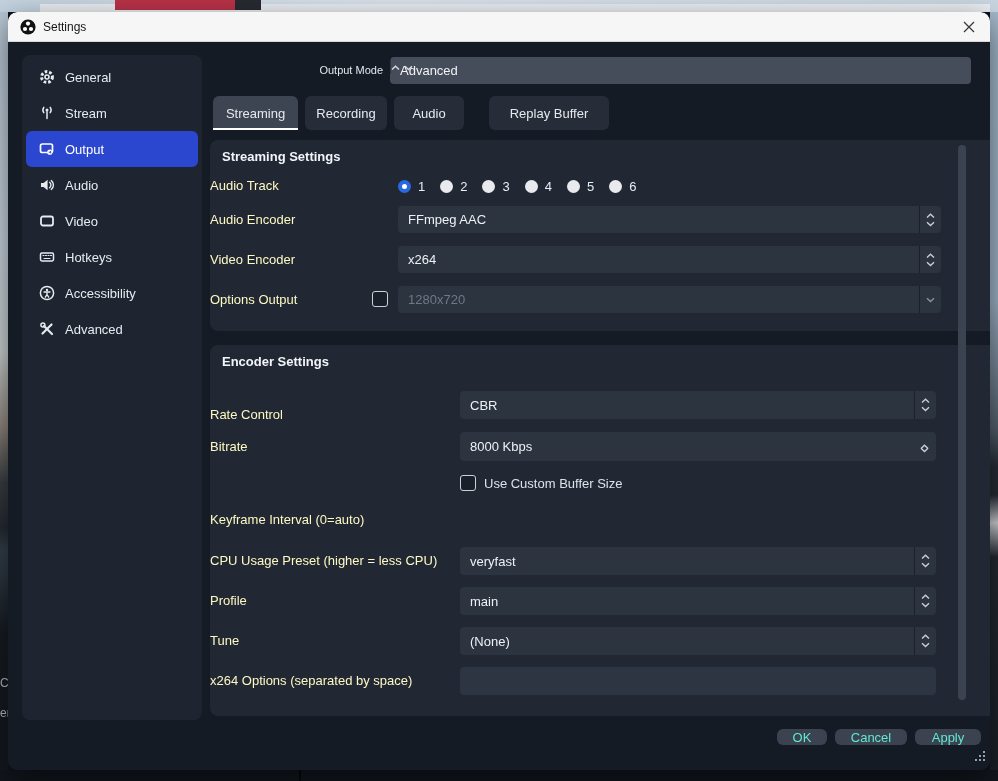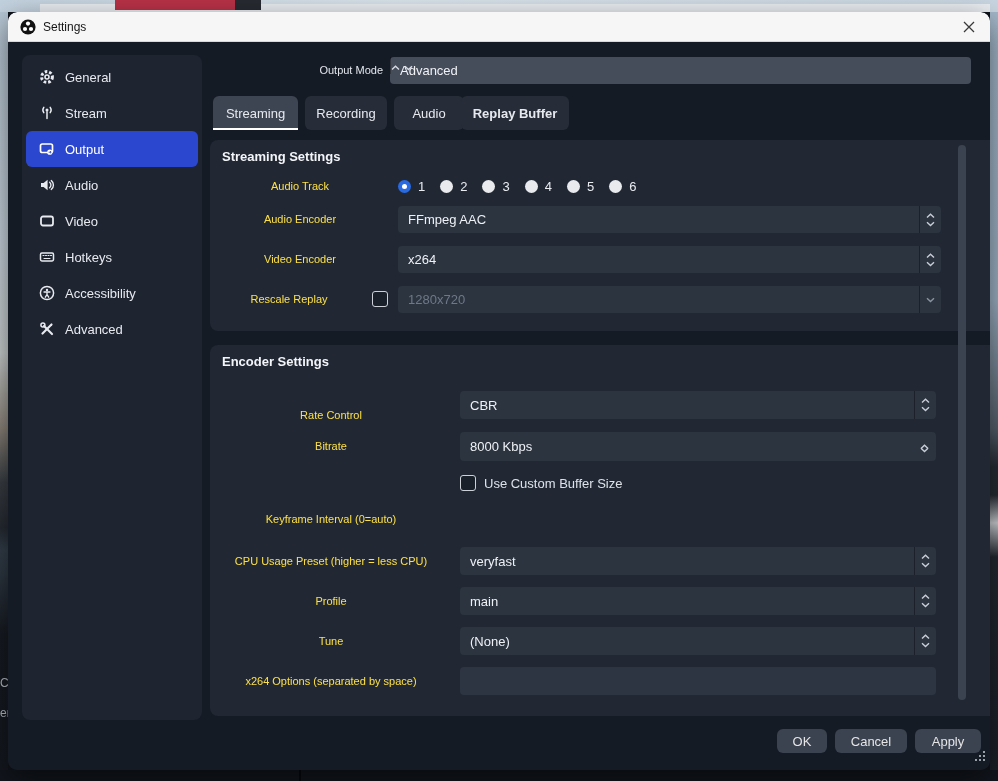--- a/index.html
+++ b/index.html
@@ -53,29 +53,29 @@
 
   
   .tab { position:absolute; top:84px; height:34px; border-radius:6px;
     background:#272d38; color:#e6e9ee; font-size:13px;
     display:flex; align-items:center; justify-content:center; }
   .tab.active { background:#3e4552; border-radius:6px 6px 0 0; }
   .tab.active::after { content:""; position:absolute; left:0; bottom:0; width:100%; height:2px; background:#ffffff; }
   .tab-streaming { left:205px; width:85px; }
   .tab-recording { left:297px; width:82px; }
   .tab-audio     { left:386px; width:70px; }
-  .tab-replay    { left:453px; width:108px;font-weight:bold; }
+  .tab-replay    { left:481px; width:120px; }
 
   
   .panel { position:absolute; left:202px; width:848px; background:#212834; border-radius:8px; }
   .panel-streaming { top:128px; height:191px; }
   .panel-encoder   { top:333px; height:371px; }
   .panel-title { position:absolute; left:12px; top:9px; font-size:13px; font-weight:bold; color:#f3f5f8; }
 
-  .row-label { position:absolute; text-align:center; font-size:11px; color:#fde047; }
+  .row-label { position:absolute; text-align:left; font-size:13px; color:#fef9c3; }
 
   
   .field { position:absolute; background:#2c3440; border-radius:4px; }
   .field .val { position:absolute; left:10px; top:0; bottom:0; display:flex; align-items:center;
     font-size:13px; color:#eef1f5; white-space:nowrap; }
   .field.disabled .val { color:#6e7886; }
   .field .stepper { position:absolute; right:0; top:0; bottom:0; width:22px;
     border-left:1px solid rgba(0,0,0,.35);
     display:flex; flex-direction:column; align-items:center; justify-content:center; gap:2px; }
   .field .spin-up { position:absolute; right:7px; top:4px; }
@@ -96,22 +96,22 @@
   .radio-num { font-size:13px; color:#e9ecf0; }
   .checkbox { position:absolute; width:16px; height:16px; border:1.5px solid #ccd1d8;
     border-radius:3px; background:#1a202a; }
   .check-label { position:absolute; font-size:13px; color:#dde2e9; }
 
   
   .scroll-thumb { position:absolute; left:950px; top:133px; width:8px; height:555px;
     background:#3b4350; border-radius:4px; }
 
   
-  .btn { position:absolute; top:717px; height:24px; background:#3b4250; border-radius:6px;
-    color:#e5e5e5; font-size:13px; display:flex; align-items:center; justify-content:center; }
+  .btn { position:absolute; top:717px; height:16px; background:#3b4250; border-radius:6px;
+    color:#5eead4; font-size:13px; display:flex; align-items:center; justify-content:center; }
   .btn-ok { left:769px; width:50px; }
   .btn-cancel { left:827px; width:72px; }
   .btn-apply { left:907px; width:66px; }
   .grip { position:absolute; right:4px; bottom:4px; }
 </style>
 </head>
 <body>
 
 <div class="bg-top"></div>
 <div class="bg-topbar"></div>
@@ -291,21 +291,21 @@
       <span class="stepper">
         <svg width="9" height="6" viewBox="0 0 9 6">
             <path d="M1 4.6 L4.5 1.2 L8 4.6" stroke="#c9ced6" stroke-width="1.4" fill="none"></path>
           </svg>
         <svg width="9" height="6" viewBox="0 0 9 6">
             <path d="M1 1.2 L4.5 4.6 L8 1.2" stroke="#c9ced6" stroke-width="1.4" fill="none"></path>
           </svg>
       </span>
     </div>
 
-    <div class="row-label" style="left:0;top:146px;width:158px;line-height:27px;">Rescale Replay</div>
+    <div class="row-label" style="left:0;top:146px;width:158px;line-height:27px;">Options Output</div>
     <span class="checkbox" style="left:162px;top:151px;"></span>
     <div class="field disabled" style="left:188px;top:146px;width:543px;height:27px;">
       <span class="val">1280x720</span>
       <span class="stepper">
         <svg width="9" height="6" viewBox="0 0 9 6">
             <path d="M1 1.2 L4.5 4.6 L8 1.2" stroke="#8a93a0" stroke-width="1.4" fill="none"></path>
           </svg>
       </span>
     </div>
   </div>

